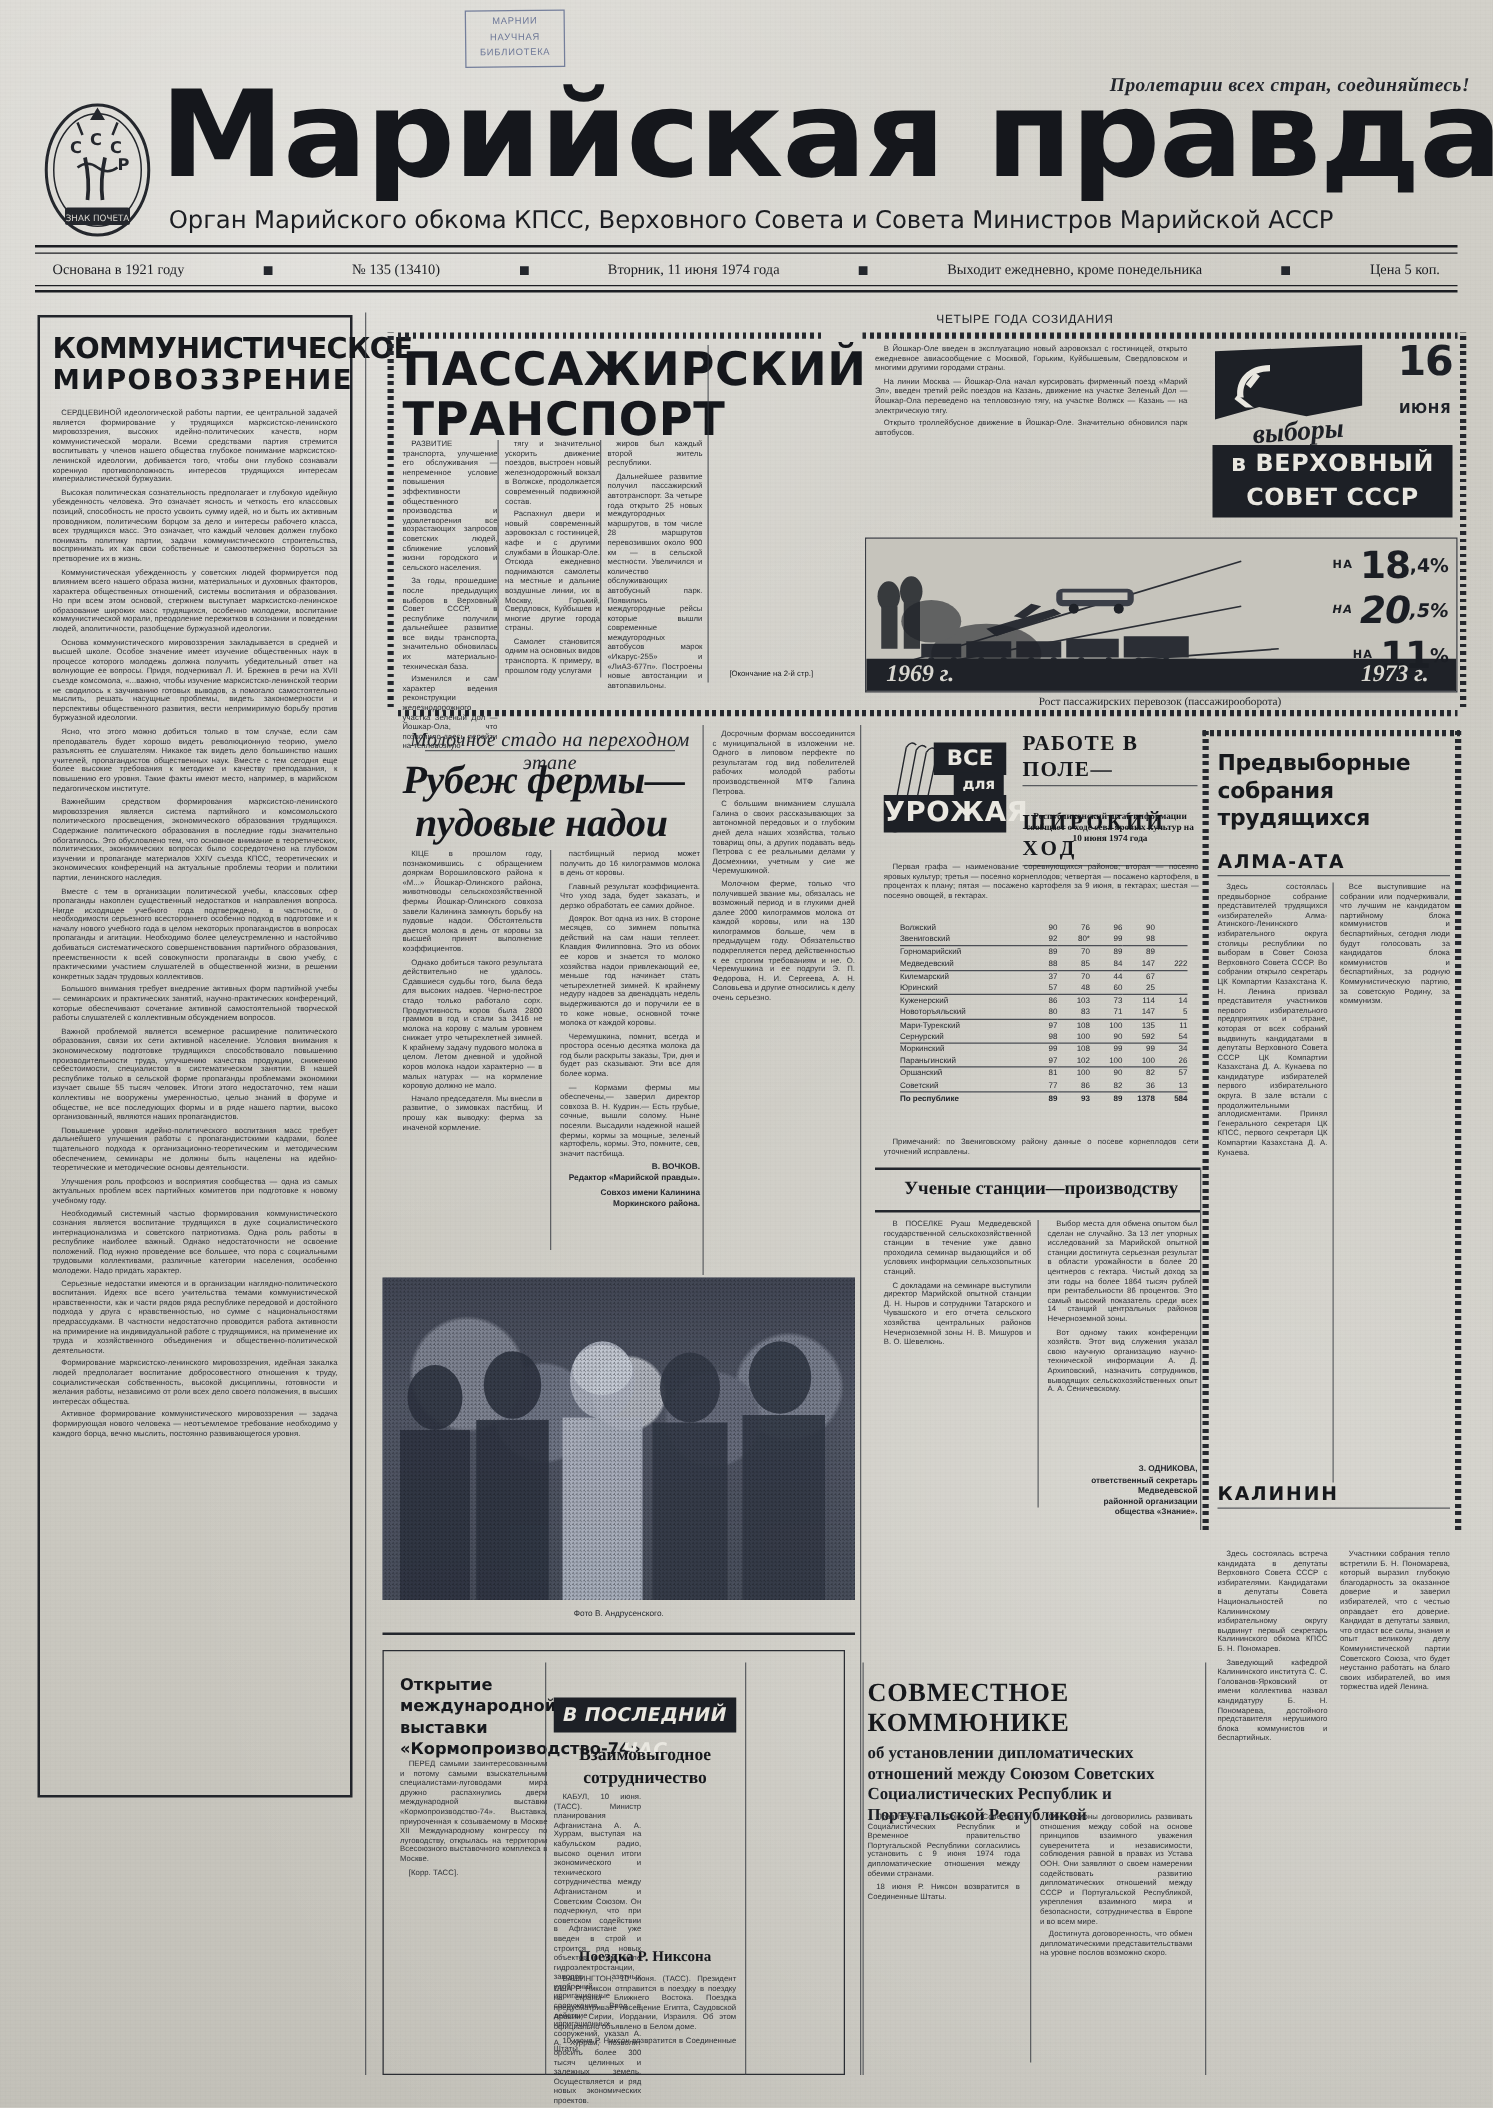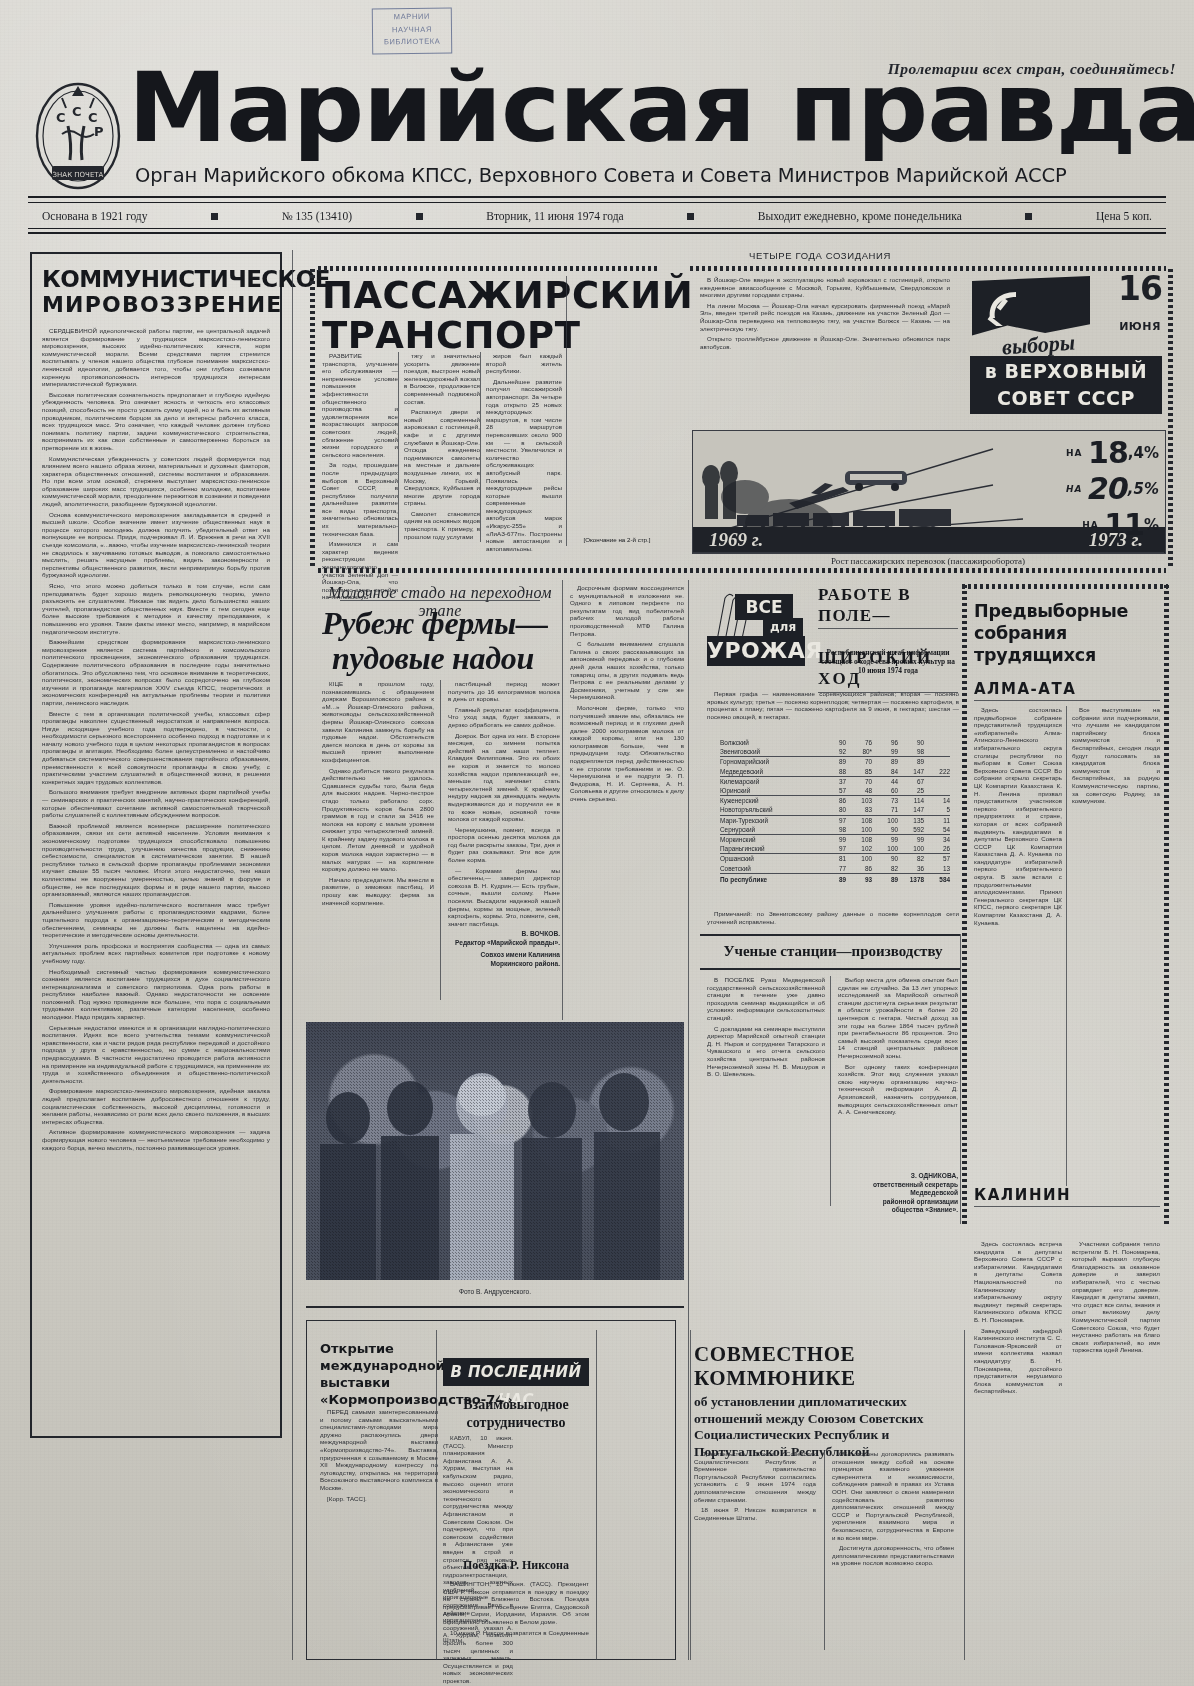--- a/index.html
+++ b/index.html
@@ -225,21 +225,21 @@
   .chart-cap{
     position:absolute;top:556px;left:692px;width:472px;text-align:center;
     font-family:"Liberation Serif", serif;font-size:9px;color:#23262c;
   }
 
   
   .urozhai{
     position:absolute;left:707px;top:588px;width:98px;height:86px;
   }
   .uro-box{
-    position:absolute;right:12px;top:6px;width:58px;height:26px;background:#1d2026;
+    position:absolute;right:0;top:6px;width:58px;height:26px;background:#1d2026;
     color:#e9e7e0;font-family:"DejaVu Sans", sans-serif;font-weight:bold;
     font-size:17px;line-height:26px;text-align:center;
   }
   .uro-dlya{
     position:absolute;right:2px;top:30px;width:40px;height:18px;background:#1d2026;
     color:#e9e7e0;font-family:"DejaVu Sans", sans-serif;font-weight:bold;
     font-size:12px;line-height:18px;text-align:center;
   }
   .uro-big{
     position:absolute;left:0;top:48px;width:98px;height:30px;background:#1d2026;

